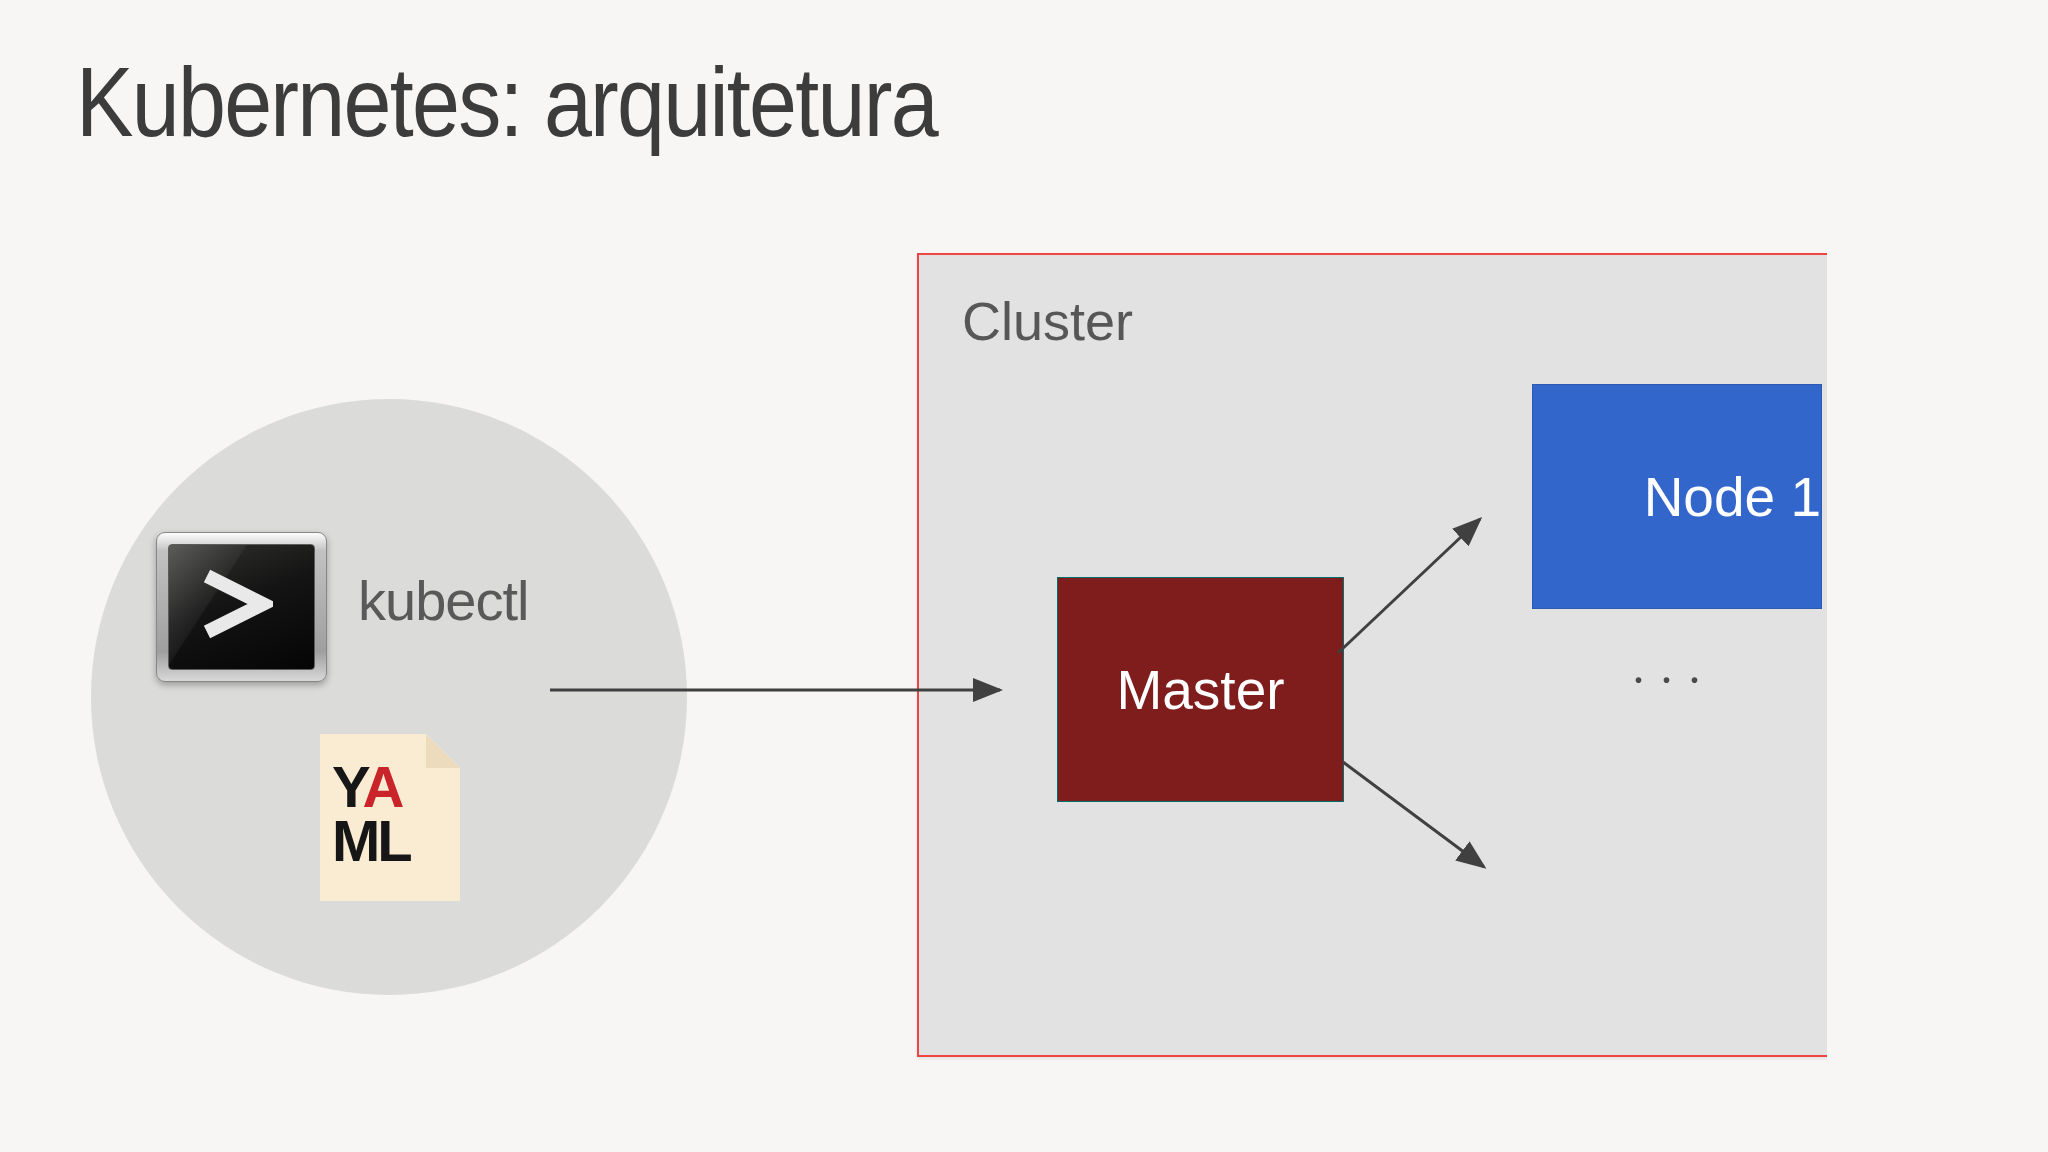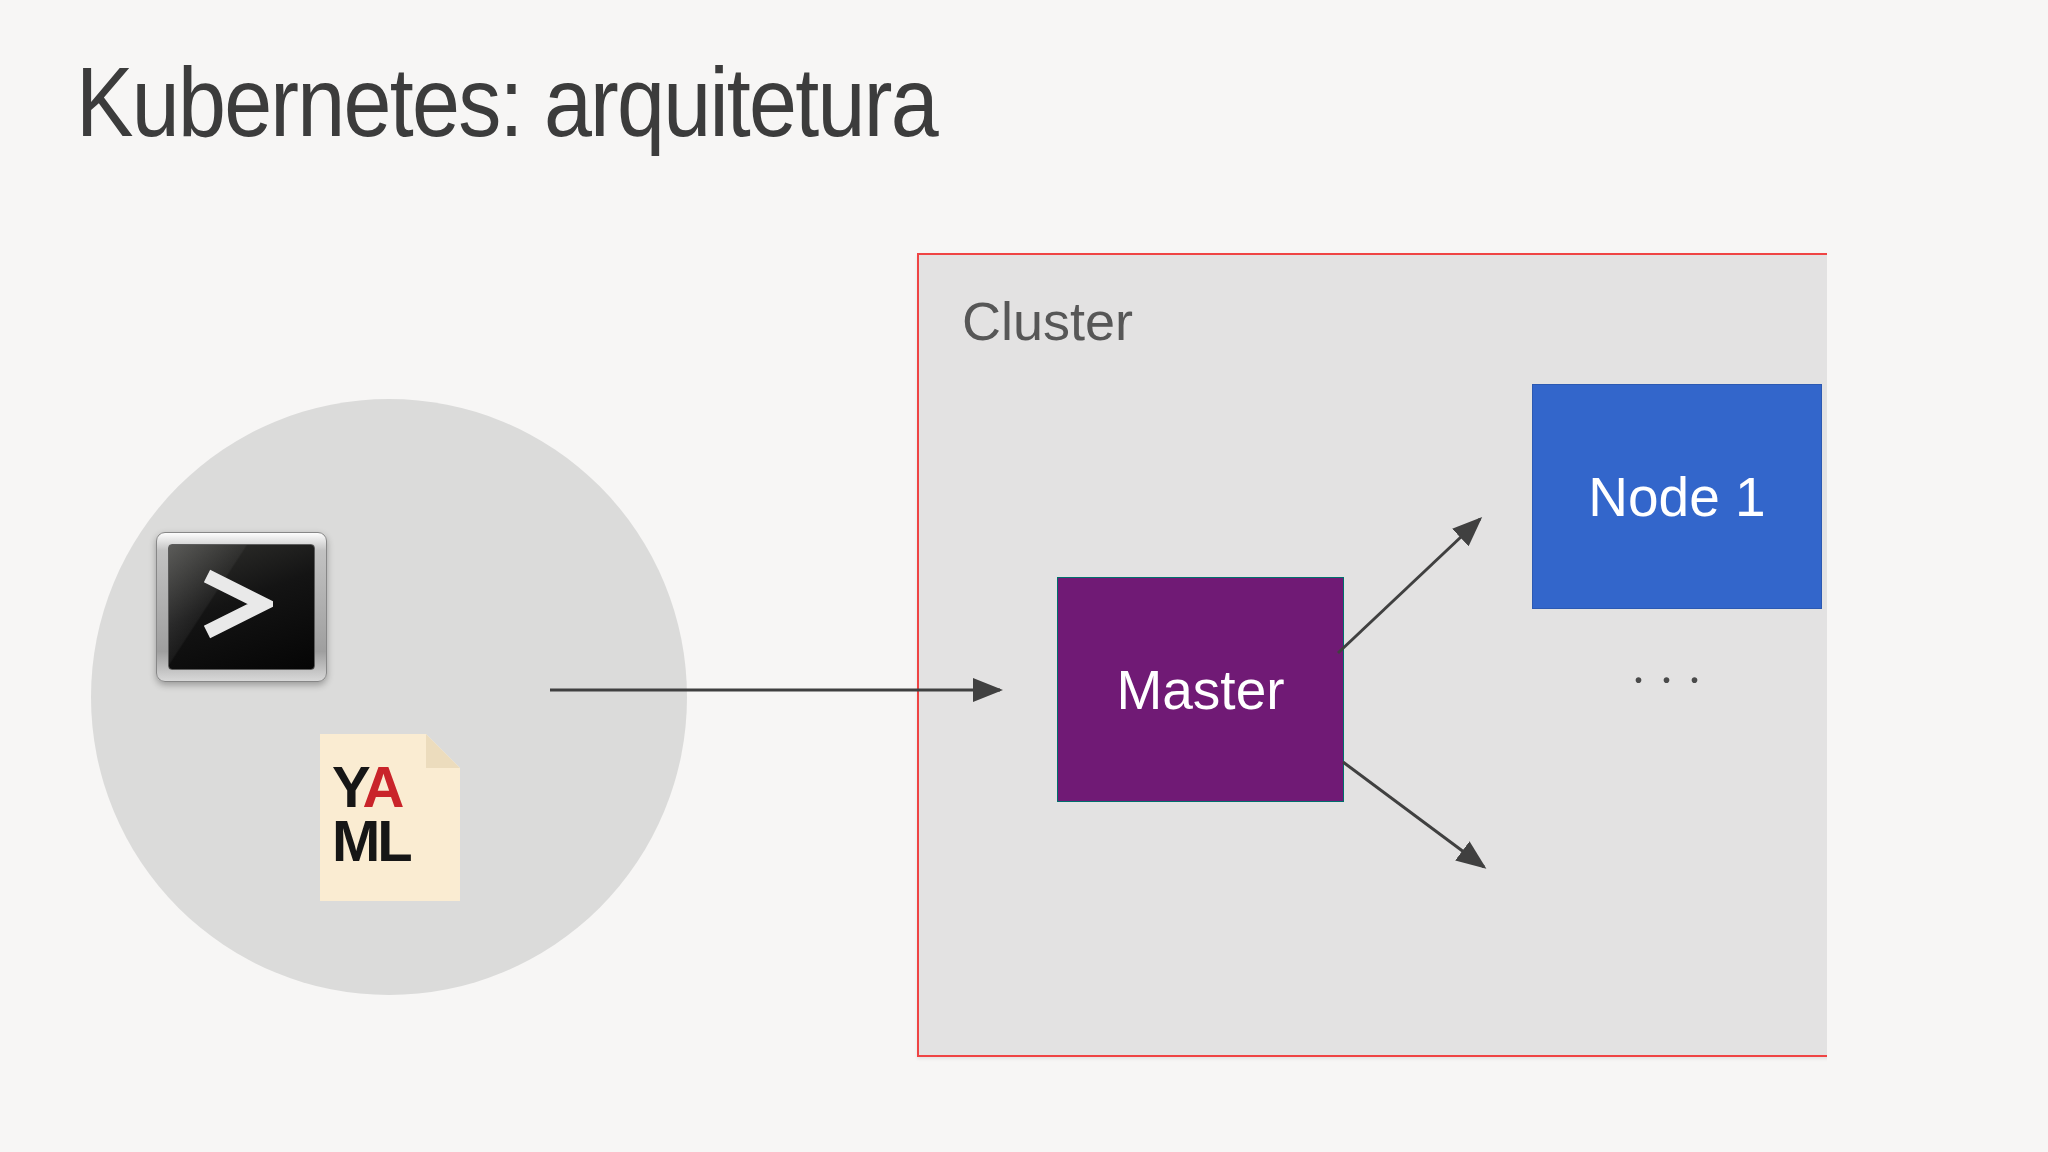--- a/index.html
+++ b/index.html
@@ -128,21 +128,21 @@
     color: #575757;
     white-space: nowrap;
   }
 
   .master-box {
     position: absolute;
     left: 138px;
     top: 322px;
     width: 287px;
     height: 225px;
-    background: #701a75;
+    background: #7f1d1d;
     border: 1px solid #006f6c;
     box-sizing: border-box;
     display: flex;
     align-items: center;
     justify-content: center;
     color: #ffffff;
     font-size: 55px;
   }
 
   .node-box {
@@ -151,21 +151,21 @@
     width: 290px;
     background: #3366cb;
     border: 1px solid #2c59b2;
     box-sizing: border-box;
     display: flex;
     align-items: center;
     justify-content: center;
     color: #ffffff;
     font-size: 55px;
   }
-  .node-1 { top: 129px; height: 225px; }
+  .node-1 { top: 129px; height: 225px; justify-content: flex-end; }
   .node-n { top: 500px; height: 227px; }
 
   .nodes-ellipsis {
     position: absolute;
     left: 716px;
     top: 412px;
     width: 100px;
     font-size: 20px;
     font-weight: 700;
     letter-spacing: 21px;
@@ -193,20 +193,21 @@
   <div class="client-circle"></div>
 
   <div class="terminal-icon">
     <div class="terminal-screen">
       <svg class="prompt-glyph" viewBox="0 0 72 72">
         <polyline points="6,8 62,36 6,64" fill="none" stroke="#e9e9e9" stroke-width="14" stroke-linejoin="miter"></polyline>
       </svg>
     </div>
   </div>
 
+  <div class="kubectl-label">kubectl</div>
 
   <div class="yaml-icon">
     <div class="yaml-fold"></div>
     <div class="yaml-text">
       <div><span>Y</span><span class="a">A</span></div>
       <div>ML</div>
     </div>
   </div>
 
   <div class="cluster-box">

